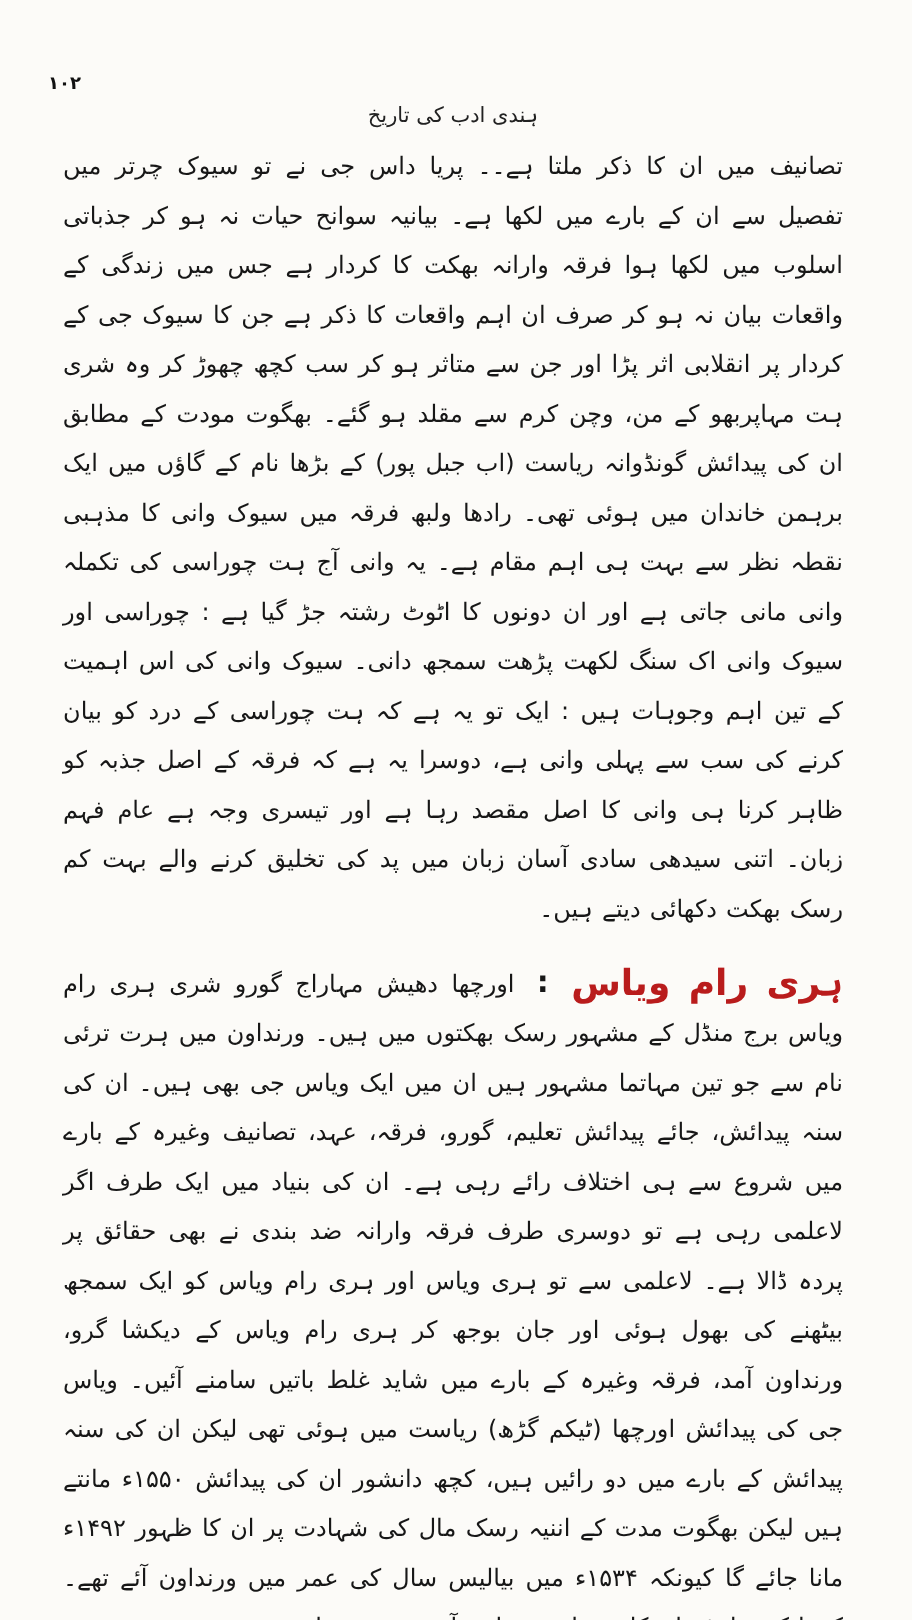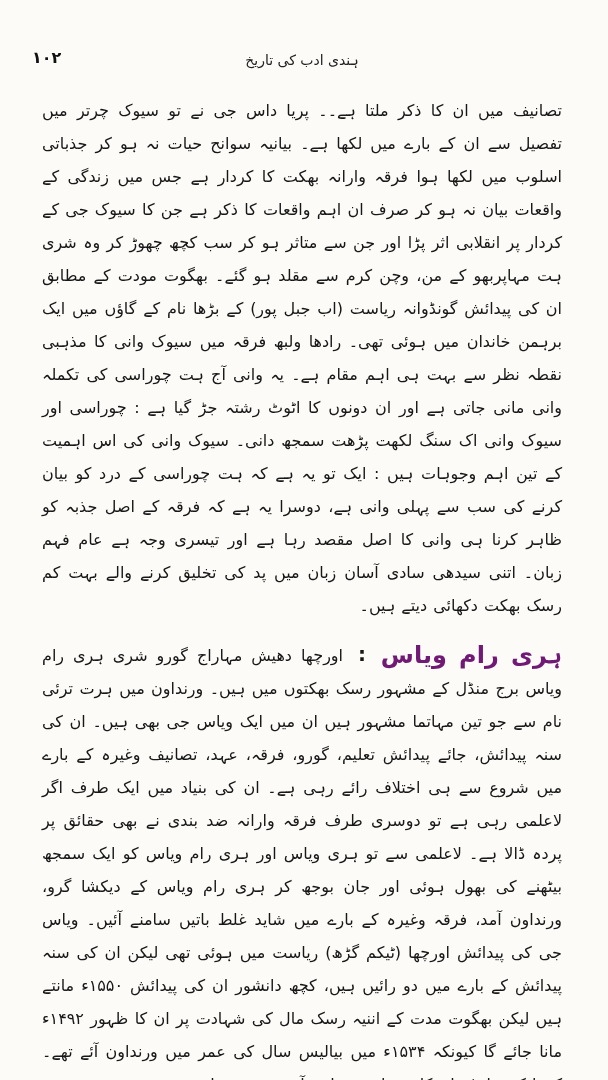--- a/index.html
+++ b/index.html
@@ -22,50 +22,50 @@
     }
     .header {
       position: relative;
       height: 30px;
       margin-bottom: 10px;
     }
     .running-title {
       position: absolute;
       right: 50%;
       transform: translateX(50%);
-      top: 4px;
+      top: 20px;
       font-size: 14px;
       color: #222;
       letter-spacing: 0.5px;
       white-space: nowrap;
     }
     .page-number {
       position: absolute;
       left: 6px;
       top: 0;
-      font-size: 16px;
+      font-size: 12px;
       font-weight: bold;
       color: #111;
     }
     .body-text {
       margin: 16px;
       font-size: 16px;
       line-height: 33px;
       text-align: justify;
       text-justify: inter-word;
       color: #171717;
       word-spacing: 1px;
     }
     .section-para {
       margin-top: 16px;
     }
     .section-heading {
       font-size: 24px;
       font-weight: bold;
-      color: #701a75;
+      color: #b91c1c;
       letter-spacing: 1px;
       line-height: 33px;
       vertical-align: -2px;
     }
     .section-sep {
       font-size: 20px;
       font-weight: bold;
       padding: 0 4px;
     }
   </style>

